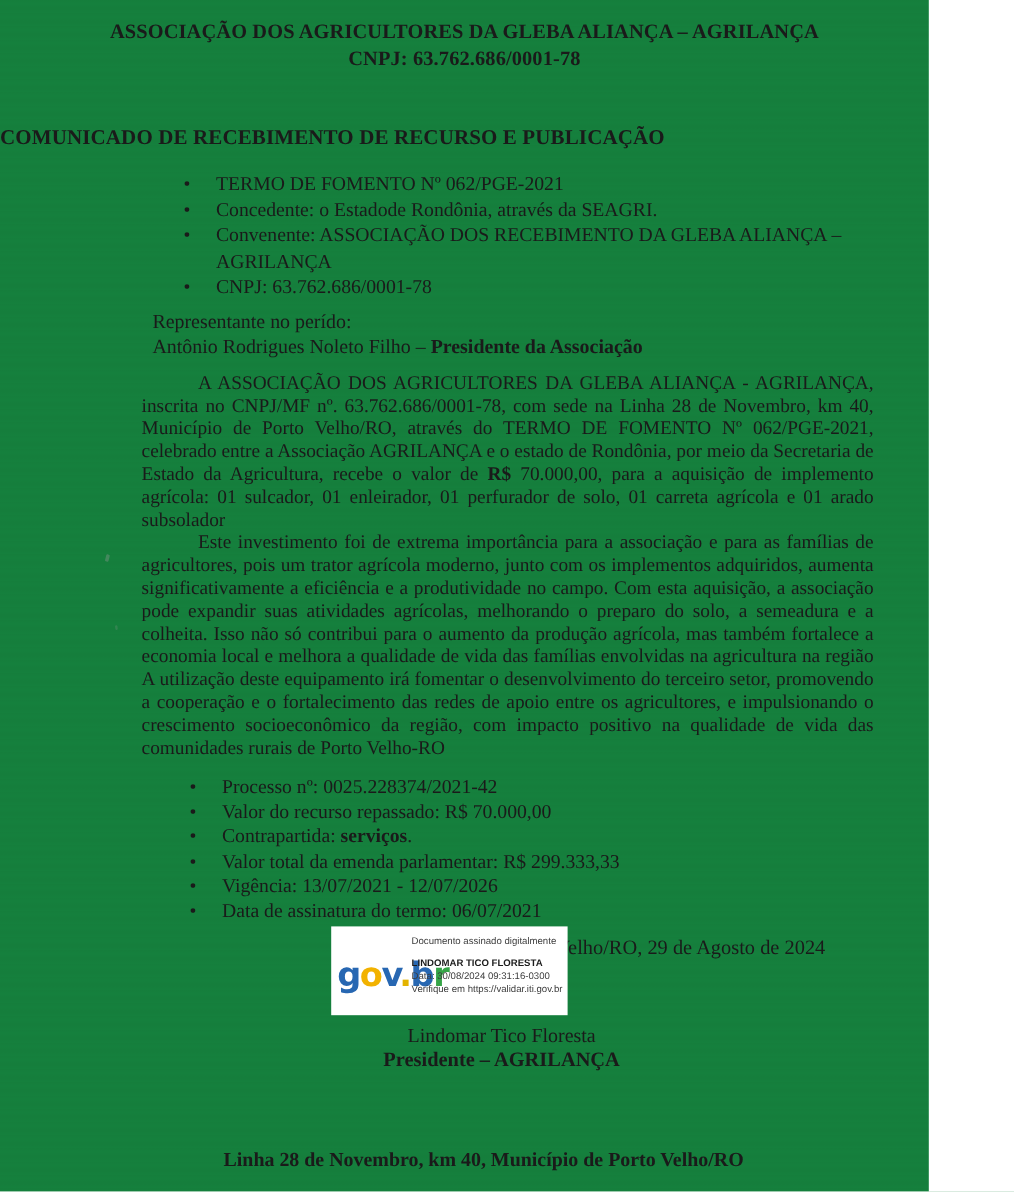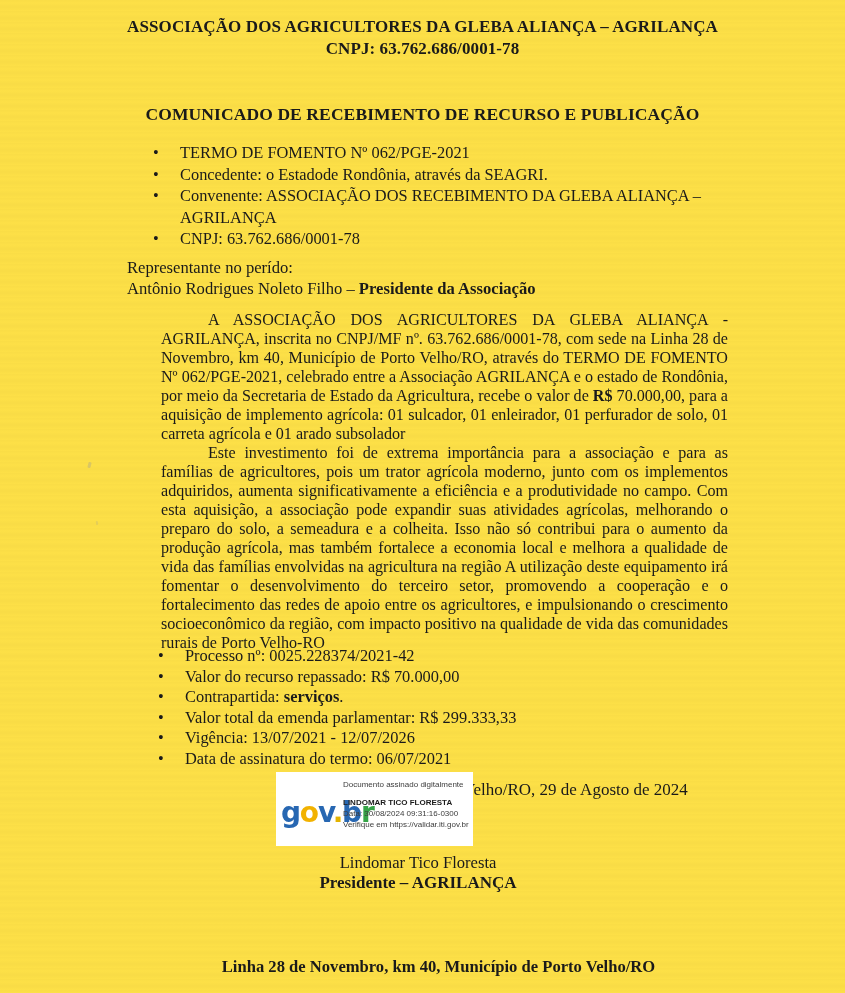--- a/index.html
+++ b/index.html
@@ -1,21 +1,21 @@
 <!DOCTYPE html>
 <html><head>
 <meta charset="utf-8">
 <style>
   * { margin: 0; padding: 0; box-sizing: border-box; }
   html, body { background: #ffffff; }
   .page {
     position: relative;
-    width: 845px;
+    width: 774px;
     height: 993px;
-    background: #fde047;
+    background: #15803d;
     font-family: "Liberation Serif", serif;
     color: #1a1a1a;
     overflow: hidden;
   }
   
   .page::before {
     content: "";
     position: absolute; inset: 0;
     background: repeating-linear-gradient(
       to bottom,
@@ -29,21 +29,21 @@
     text-align: center;
     font-weight: bold;
     font-size: 17px;
     line-height: 22px;
     letter-spacing: 0.1px;
   }
 
   .doc-title {
     position: absolute;
     left: 0; right: 0; top: 104px;
-    text-align: center;
+    text-align: left;
     font-weight: bold;
     font-size: 17.5px;
     letter-spacing: 0.1px;
   }
 
   .info-list {
     position: absolute;
     left: 153px; top: 142px;
     width: 575px;
     font-size: 16.4px;
@@ -63,21 +63,21 @@
   .bold { font-weight: bold; }
 
   .body-text {
     position: absolute;
     left: 118px; top: 310px;
     width: 610px;
     font-size: 16.1px;
     line-height: 19px;
     text-align: justify;
   }
-  .body-text p { text-indent: 47px; margin-left: 43px; }
+  .body-text p { text-indent: 47px; }
 
   .details-list {
     position: absolute;
     left: 158px; top: 646px;
     width: 570px;
     font-size: 16.4px;
     line-height: 20.5px;
   }
 
   .date-line {

